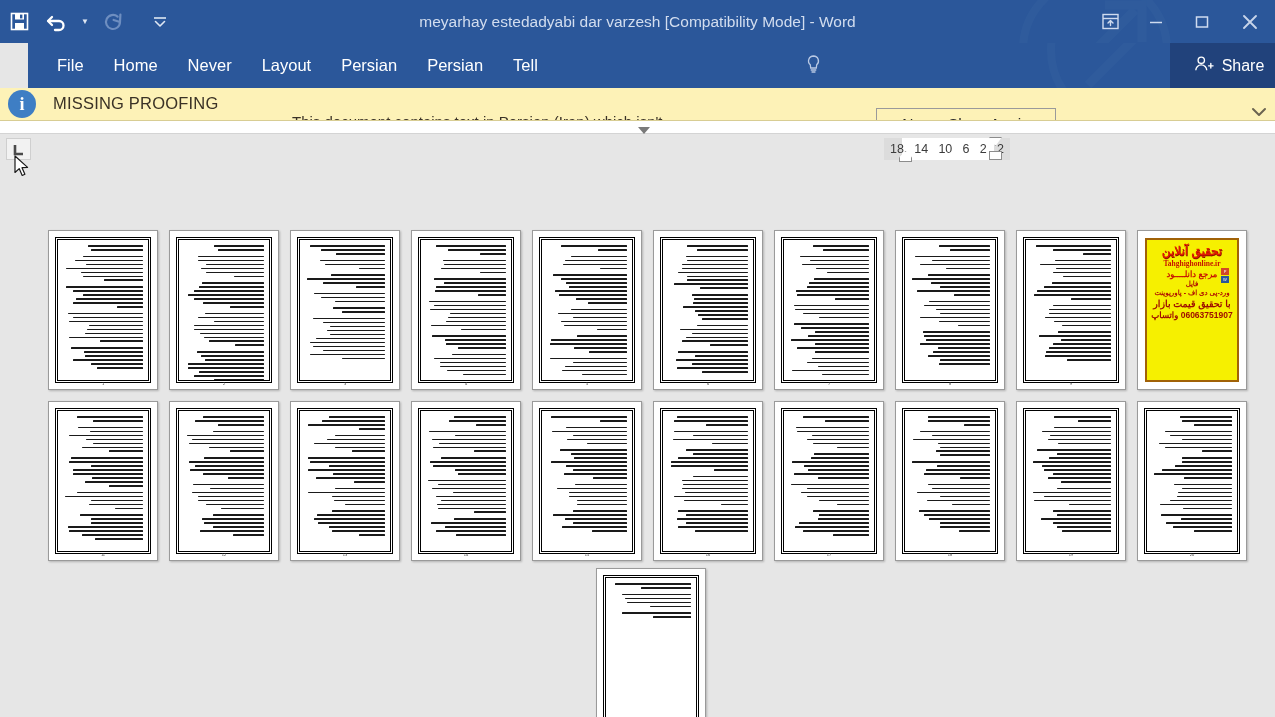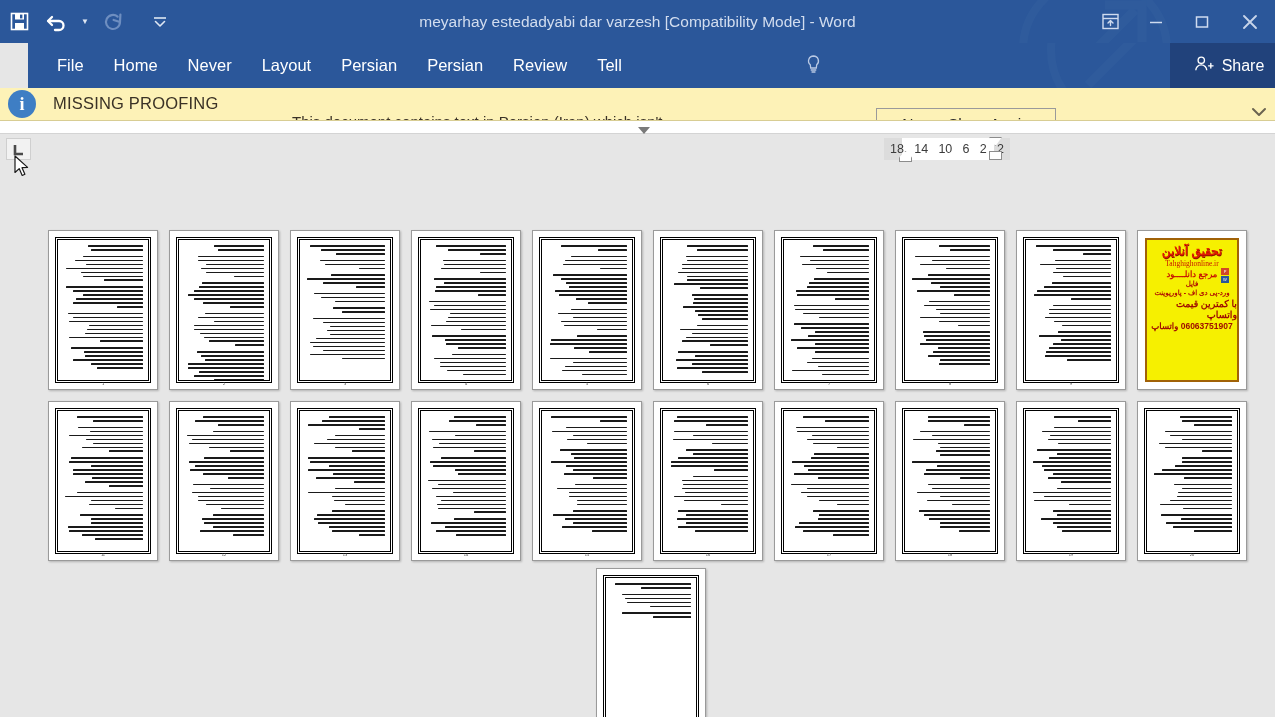--- a/index.html
+++ b/index.html
@@ -178,21 +178,21 @@
 
   
   .adpage .ad {
     position:absolute; left:7px; top:7px; right:7px; bottom:7px;
     background:#f6f000; border:2px solid #a16207;
     display:flex; flex-direction:column; align-items:center; justify-content:flex-start;
     padding-top: 5px; gap: 1px; overflow:hidden;
   }
   .ad-l1 { color:#e01a00; font-size: 12px; font-weight:bold; direction:rtl; line-height:1.1;
            text-shadow: 0.5px 0.5px 0 #8b0f00; letter-spacing:-.5px; }
-  .ad-l2 { color:#c81400; font-size: 7.5px; font-weight:normal; font-family:"Liberation Serif", serif; }
+  .ad-l2 { color:#c81400; font-size: 7.5px; font-weight:bold; font-family:"Liberation Serif", serif; }
   .ad-l3 { color:#c81400; font-size: 8.5px; font-weight:bold; direction:rtl; letter-spacing:.5px; }
   .ad-l4 { color:#b01000; font-size: 7px; font-weight:bold; direction:rtl; }
   .ad-l5 { color:#b01000; font-size: 7px; font-weight:bold; direction:rtl; }
   .ad-l6 { color:#a00e00; font-size: 9.5px; font-weight:bold; direction:rtl; }
   .ad-l7 { color:#a00e00; font-size: 8.5px; font-weight:bold; direction:rtl; }
   .ad-icons { position:absolute; right: 8px; top: 28px; display:flex; flex-direction:column; gap:1px; }
   .ad-icons i { display:block; width:8px; height:7px; font-style:normal; font-size:4px; color:#fff; text-align:center; line-height:7px; }
 
   
   .lastrow { position: absolute; left: 596px; top: 400px; }
@@ -278,21 +278,20 @@
       <path d="M105 50 L142 50 L142 87" stroke="#33609f" stroke-width="9" fill="none"></path>
     </svg>
 
     <div class="tabs">
       <div class="tab">File</div>
       <div class="tab">Home</div>
       <div class="tab">Never</div>
       <div class="tab">Layout</div>
       <div class="tab">Persian</div>
       <div class="tab">Persian</div>
-      <div class="tab">Review</div>
       <div class="tab">Tell</div>
     </div>
 
     <div class="tellme">
       <span>
         <svg width="15" height="20" viewBox="0 0 15 20">
           <path d="M7.5 2 a5 5 0 0 1 3.2 8.8 L10.3 14 H4.7 L4.3 10.8 A5 5 0 0 1 7.5 2 Z" fill="none" stroke="#b9c9e4" stroke-width="1.3"></path>
           <path d="M5.2 16 H9.8 M6 18 H9" stroke="#b9c9e4" stroke-width="1.3" stroke-linecap="round"></path>
         </svg>
       </span>
@@ -811,21 +810,21 @@
           </div>
           <div class="page-num">9</div>
         </div>
         <div class="page adpage">
           <div class="ad">
             <div class="ad-l1">تحقیق آنلاین</div>
             <div class="ad-l2">Tahghighonline.ir</div>
             <div class="ad-l3">مرجع دانلــــود</div>
             <div class="ad-l4">فایل</div>
             <div class="ad-l5">ورد-پی دی اف - پاورپوینت</div>
-            <div class="ad-l6">با کمترین قیمت واتساپ</div>
+            <div class="ad-l6">با تحقیق قیمت بازار</div>
             <div class="ad-l7">06063751907 واتساپ</div>
             <div class="ad-icons">
               <i style="background: rgb(210, 71, 38);">P</i>
               <i style="background: rgb(43, 87, 154);">W</i>
             </div>
           </div>
         </div>
         <div class="page">
           <div class="page-inner">
             <div class="page-inner2">

